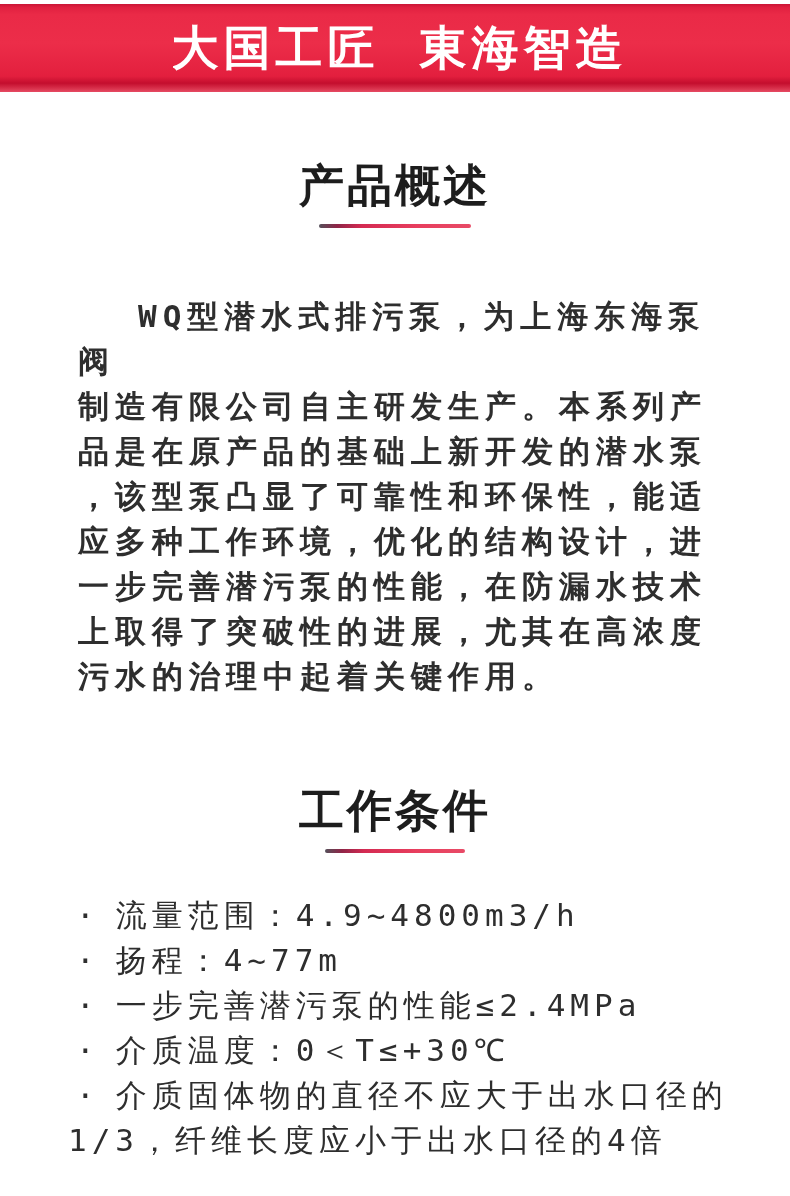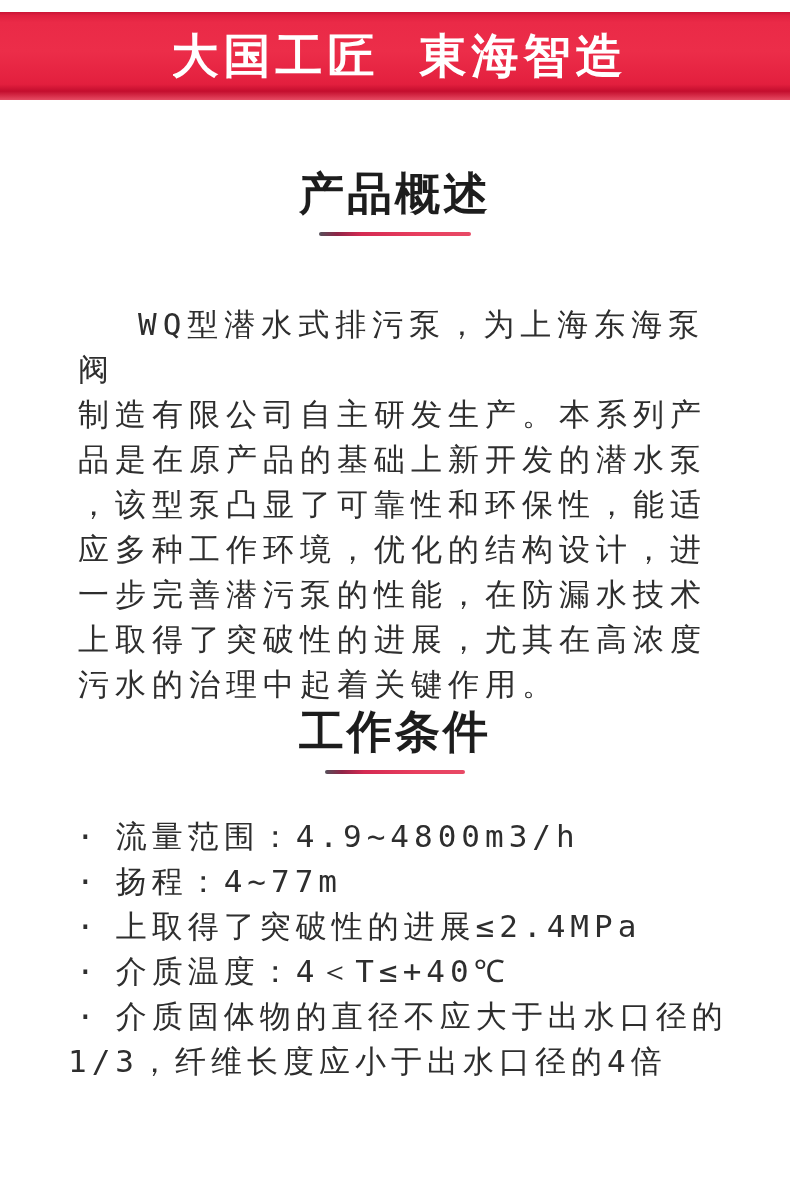--- a/index.html
+++ b/index.html
@@ -8,21 +8,21 @@
     width: 790px;
     min-height: 1196px;
     margin: 0;
     font-family: "DejaVu Sans Mono", "Liberation Mono", monospace;
     color: #2e2e2e;
   }
   .page { width: 790px; overflow: hidden; }
 
   
   .banner {
-    margin-top: 12px;
+    margin-top: 4px;
     height: 88px;
     width: 100%;
     background: linear-gradient(180deg,
       #c91536 0%, #e02040 4%,
       #ea2a47 12%, #ec2d49 45%,
       #e31f3e 82%, #c40e2e 90%,
       #d52b47 95%, #e64b63 100%);
     display: flex;
     align-items: center;
     justify-content: center;
@@ -43,41 +43,42 @@
   .section-title {
     text-align: center;
     font-family: "Liberation Sans", sans-serif;
     font-weight: 700;
     font-size: 45px;
     line-height: 50px;
     color: #1d1d1d;
     letter-spacing: 3px;
   }
   .overview .section-title { margin-top: 69px; }
-  .conditions .section-title { }
+  .conditions .section-title { margin-top: 87px; }
   .title-underline {
     height: 4px;
     margin: 13px auto 0 auto;
     background: linear-gradient(90deg,
       #55505a 0%, #8f2547 12%, #d42a52 28%, #e83e5e 65%, #e84a66 100%);
     border-radius: 2px;
   }
   .underline-overview { width: 152px; }
   .underline-conditions { width: 140px; }
 
   
   .paragraph {
     margin: 66px 76px 0 78px;
     font-size: 31px;
     line-height: 45px;
     letter-spacing: 6px;
     color: #2e2e2e;
     white-space: pre-line;
     text-indent: 60px;
     text-align: left;
+    font-weight: bold;
   }
 
   
   .cond-list {
     list-style: none;
     margin: 40px 56px 0 68px;
     font-size: 31px;
     line-height: 45px;
     letter-spacing: 5px;
     color: #2e2e2e;
@@ -118,24 +119,24 @@
 
     <ul class="cond-list">
 
     <li>
         <span class="bullet">·</span><span>流量范围：4.9~4800m3/h</span>
       </li>
         <li>
         <span class="bullet">·</span><span>扬程：4~77m</span>
       </li>
         <li>
-        <span class="bullet">·</span><span>上取得了突破性的进展≤2.4MPa</span>
+        <span class="bullet">·</span><span>一步完善潜污泵的性能≤2.4MPa</span>
       </li>
         <li>
-        <span class="bullet">·</span><span>介质温度：4＜T≤+40℃</span>
+        <span class="bullet">·</span><span>介质温度：0＜T≤+30℃</span>
       </li>
         <li>
         <span class="bullet">·</span><span>介质固体物的直径不应大于出水口径的1/3，纤维长度应小于出水口径的4倍</span>
       </li>
       </ul>
   </div>
 
 </div>
 
 </body></html>

